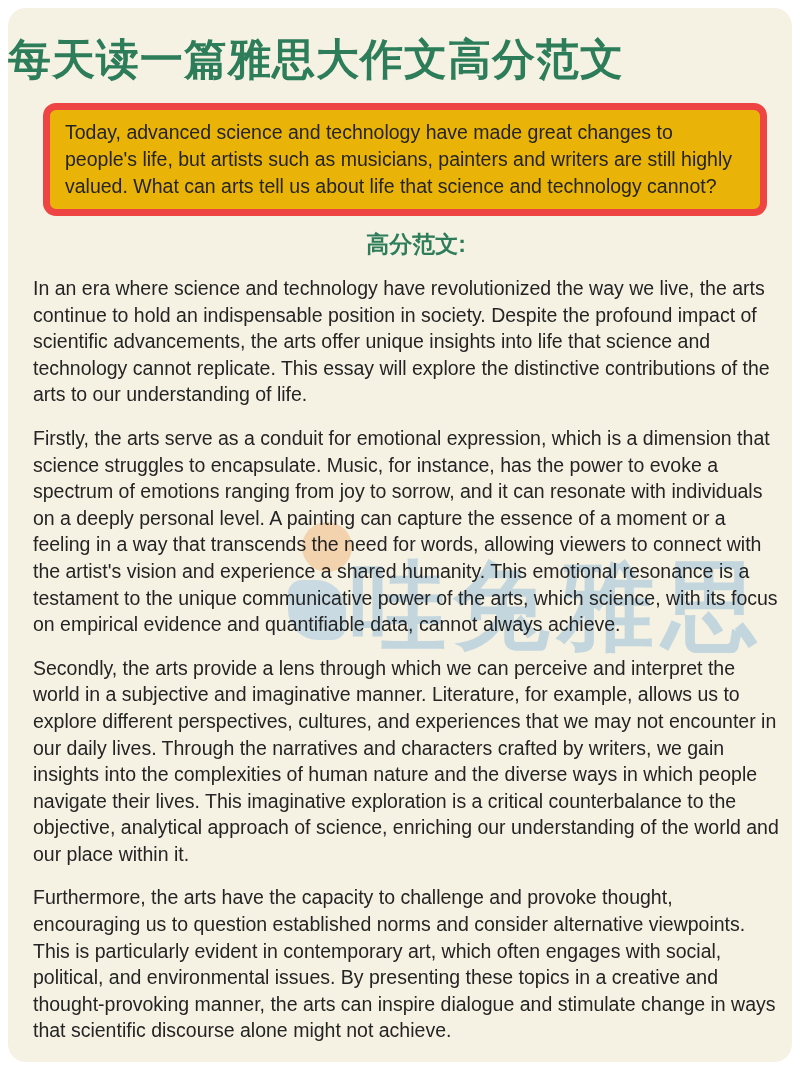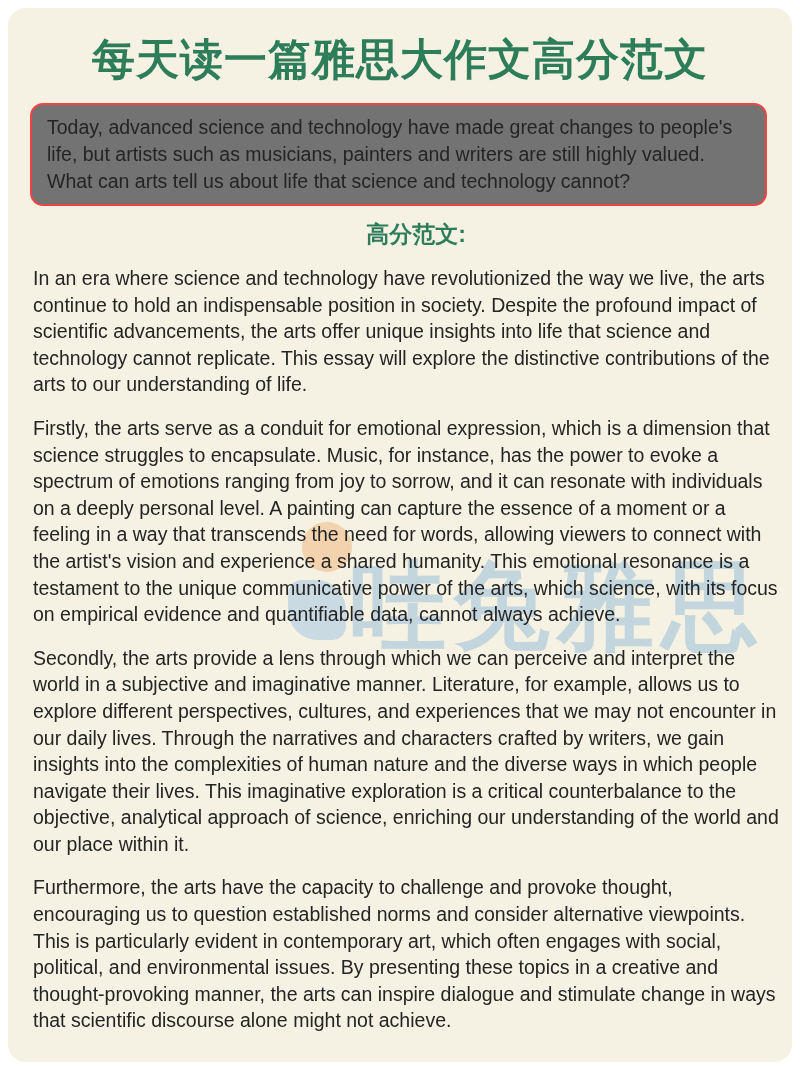--- a/index.html
+++ b/index.html
@@ -24,33 +24,33 @@
     background: #f5f2e3;
     border-radius: 18px;
     overflow: hidden;
   }
   .content {
     position: relative;
     z-index: 1;
   }
   .title {
     margin: 28px 0 0 0;
-    text-align: center;
+    text-align: left;
     color: #2d7d5a;
     font-size: 43px;
     line-height: 46px;
     font-weight: bold;
     letter-spacing: 1px;
   }
   .question-box {
-    margin: 21px 25px 0 22px;
-    border: 2px solid #ef4444;
+    margin: 21px 25px 0 35px;
+    border: 7px solid #ef4444;
     border-radius: 13px;
     padding: 9px 15px;
-    background: #737373;
+    background: #eab308;
   }
   .question-box p {
     margin: 0;
     font-size: 19.5px;
     line-height: 27px;
     color: #242424;
   }
   .essay-heading {
     margin: 14px 0 0 0;
     text-align: center;

